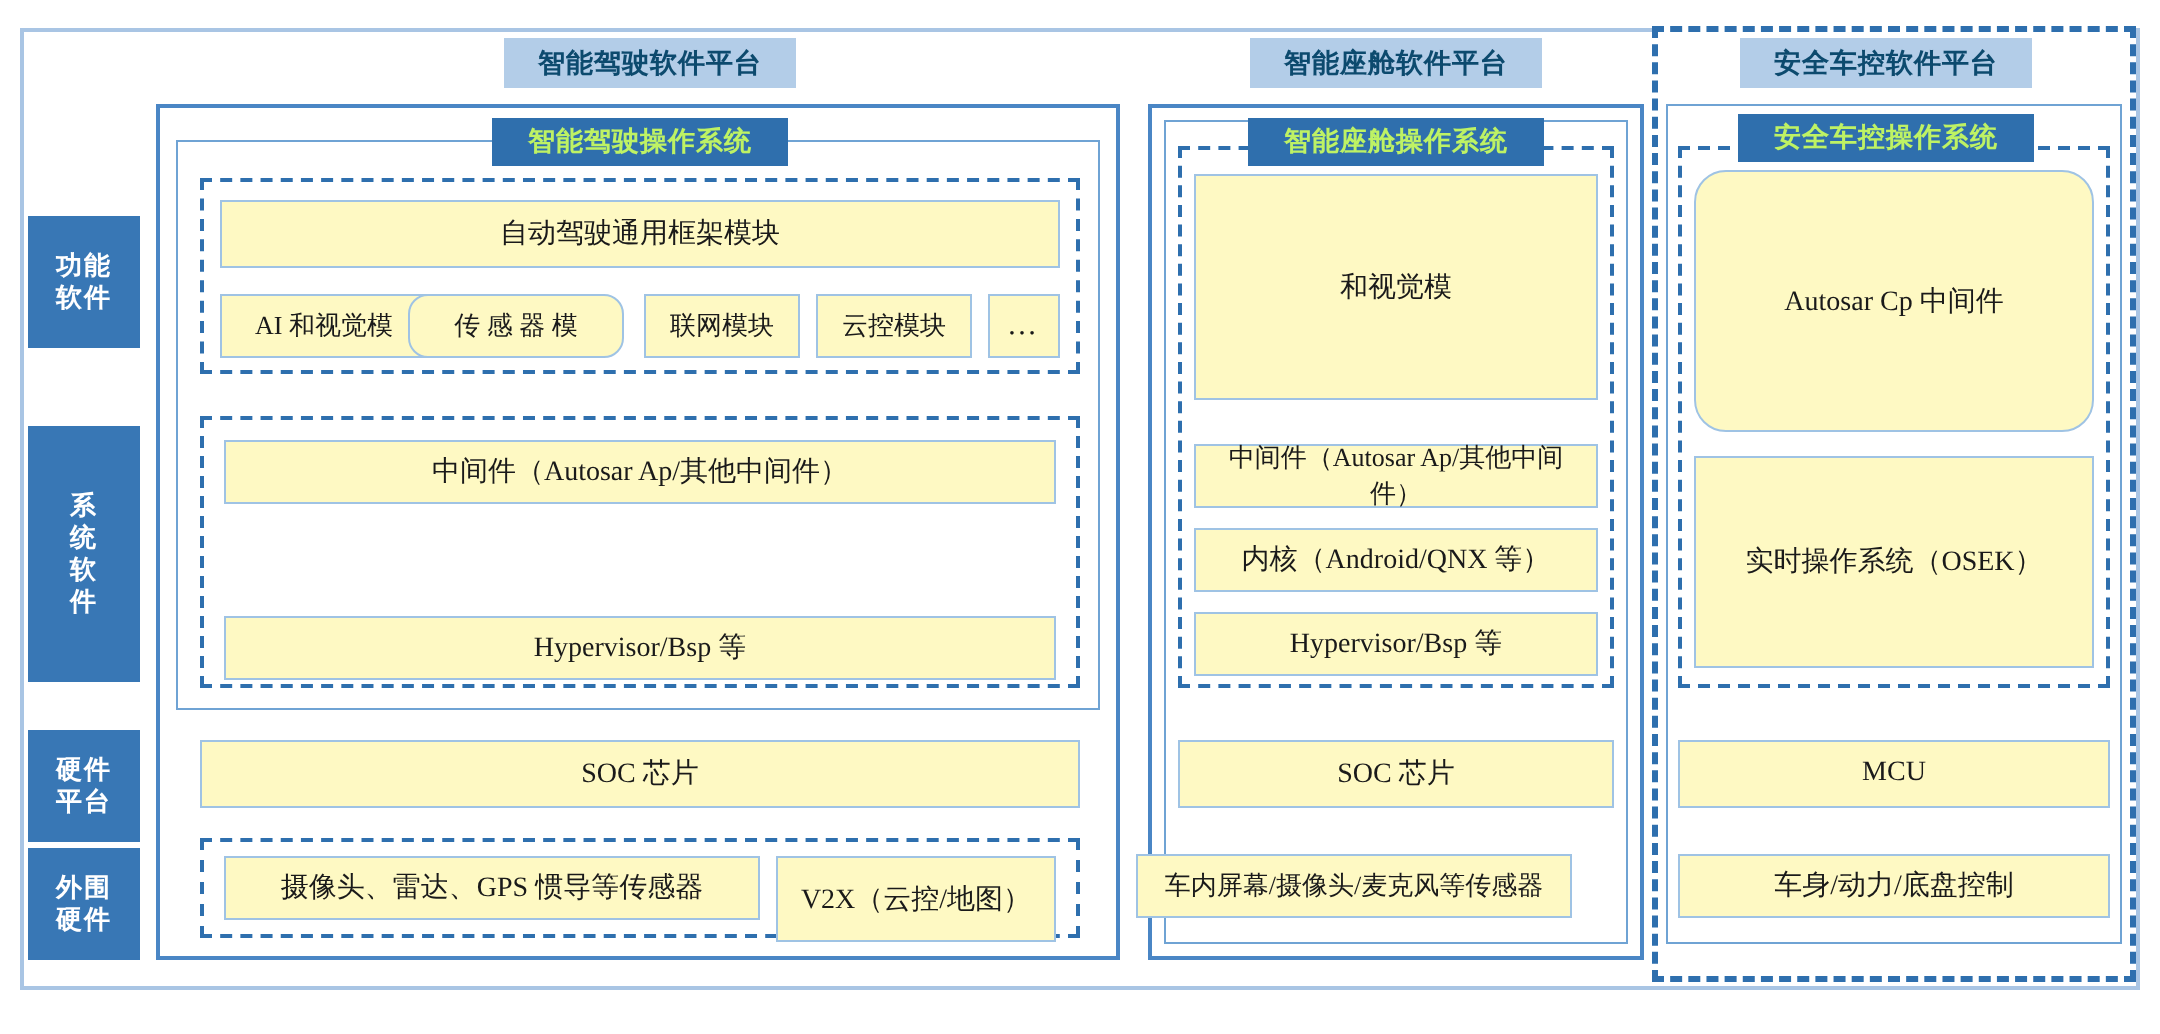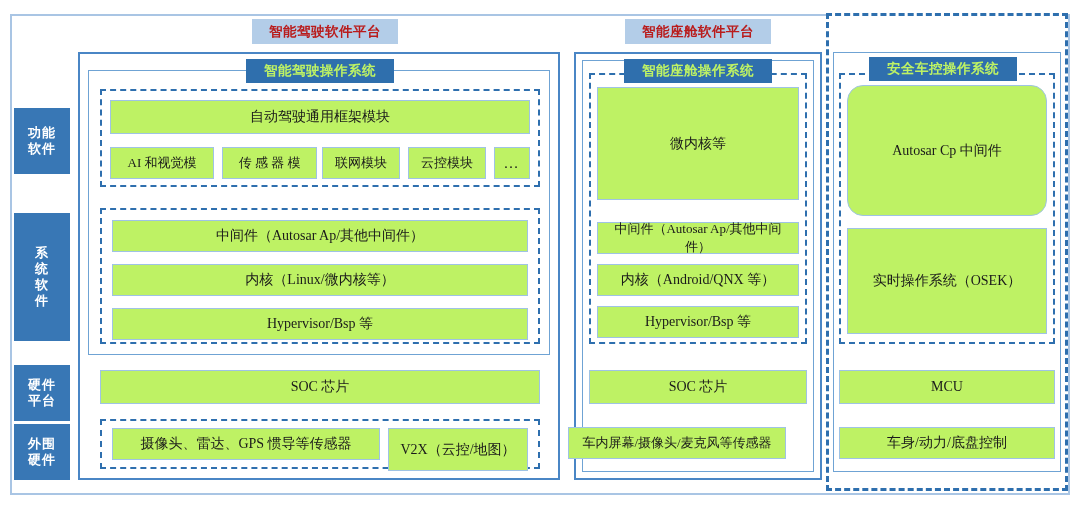--- a/index.html
+++ b/index.html
@@ -29,21 +29,21 @@
     letter-spacing:1px;
   }
   .cat span{display:block;}
 
   
   .col-solid{border:2px solid #4a86c5;background:#fff;}
   .col-dashed{border:3px dashed #2e6fae;background:#fff;}
 
   
   .plat-title{
-    background:#b3cde8;color:#b91c1c;
+    background:#b3cde8;color:#0c4a6e;
     font-family:"Liberation Sans","DejaVu Sans",sans-serif;
     font-weight:bold;font-size:13.5px;
     display:flex;align-items:center;justify-content:center;
     letter-spacing:.5px;z-index:6;
   }
   
   .os-title{
     background:#2f6fad;color:#bef264;
     font-family:"Liberation Sans","DejaVu Sans",sans-serif;
     font-weight:bold;font-size:13.5px;
@@ -51,21 +51,21 @@
     letter-spacing:.5px;z-index:7;
   }
 
   
   .os-box{border:1.5px solid #6fa3d4;background:#fff;}
   
   .dash-group{border:2px dashed #2e6fae;background:#fff;}
 
   
   .item{
-    border:1.2px solid #9fc3e4;background:#bef264;
+    border:1.2px solid #9fc3e4;background:#fef9c3;
     display:flex;align-items:center;justify-content:center;
     font-size:14px;color:#1a1a1a;text-align:center;
     padding:0 4px;
   }
   .item.small{font-size:13px;}
   .item.dots{font-size:15px;letter-spacing:2px;}
 </style>
 </head>
 <body>
 
@@ -101,58 +101,58 @@
 
   <div class="abs os-box" style="left:88px;top:70px;width:462px;height:285px;"></div>
 
   <div class="abs os-title" style="left:246px;top:59px;width:148px;height:24px;">智能驾驶操作系统</div>
 
   <div class="abs dash-group" style="left:100px;top:89px;width:440px;height:98px;"></div>
 
   <div class="abs item" style="left:110px;top:100px;width:420px;height:34px;">自动驾驶通用框架模块</div>
 
   <div class="abs item small" style="left:110px;top:147px;width:104px;height:32px;">AI 和视觉模</div>
-  <div class="abs item small" style="left:222px;top:147px;width:95px;height:32px;">传 感 器 模</div>
+  <div class="abs item small" style="left:204px;top:147px;width:108px;height:32px;border-radius:10px;">传 感 器 模</div>
   <div class="abs item small" style="left:322px;top:147px;width:78px;height:32px;">联网模块</div>
   <div class="abs item small" style="left:408px;top:147px;width:78px;height:32px;">云控模块</div>
   <div class="abs item dots" style="left:494px;top:147px;width:36px;height:32px;">…</div>
 
   <div class="abs dash-group" style="left:100px;top:208px;width:440px;height:136px;"></div>
 
   <div class="abs item" style="left:112px;top:220px;width:416px;height:32px;">中间件（Autosar Ap/其他中间件）</div>
-  <div class="abs item" style="left:112px;top:264px;width:416px;height:32px;">内核（Linux/微内核等）</div>
   <div class="abs item" style="left:112px;top:308px;width:416px;height:32px;">Hypervisor/Bsp 等</div>
 
   <div class="abs item" style="left:100px;top:370px;width:440px;height:34px;">SOC 芯片</div>
 
   <div class="abs dash-group" style="left:100px;top:419px;width:440px;height:50px;"></div>
   <div class="abs item" style="left:112px;top:428px;width:268px;height:32px;">摄像头、雷达、GPS 惯导等传感器</div>
   <div class="abs item" style="left:388px;top:428px;width:140px;height:43px;">V2X（云控/地图）</div>
 
   <div class="abs col-solid" style="left:574px;top:52px;width:248px;height:428px;"></div>
 
   <div class="abs plat-title" style="left:625px;top:19px;width:146px;height:25px;">智能座舱软件平台</div>
 
   <div class="abs os-box" style="left:582px;top:60px;width:232px;height:412px;"></div>
   <div class="abs os-title" style="left:624px;top:59px;width:148px;height:24px;">智能座舱操作系统</div>
 
   <div class="abs dash-group" style="left:589px;top:73px;width:218px;height:271px;"></div>
 
-  <div class="abs item" style="left:597px;top:87px;width:202px;height:113px;">微内核等</div>
+  <div class="abs item" style="left:597px;top:87px;width:202px;height:113px;">和视觉模</div>
 
   <div class="abs item small" style="left:597px;top:222px;width:202px;height:32px;">中间件（Autosar Ap/其他中间件）</div>
   <div class="abs item" style="left:597px;top:264px;width:202px;height:32px;">内核（Android/QNX 等）</div>
   <div class="abs item" style="left:597px;top:306px;width:202px;height:32px;">Hypervisor/Bsp 等</div>
 
   <div class="abs item" style="left:589px;top:370px;width:218px;height:34px;">SOC 芯片</div>
 
   <div class="abs item small" style="left:568px;top:427px;width:218px;height:32px;">车内屏幕/摄像头/麦克风等传感器</div>
 
   <div class="abs col-dashed" style="left:826px;top:13px;width:242px;height:478px;"></div>
 
+  <div class="abs plat-title" style="left:870px;top:19px;width:146px;height:25px;">安全车控软件平台</div>
 
   <div class="abs os-box" style="left:833px;top:52px;width:228px;height:420px;"></div>
   <div class="abs os-title" style="left:869px;top:57px;width:148px;height:24px;">安全车控操作系统</div>
 
   <div class="abs dash-group" style="left:839px;top:73px;width:216px;height:271px;"></div>
 
   <div class="abs item" style="left:847px;top:85px;width:200px;height:131px;border-radius:16px;">Autosar Cp 中间件</div>
 
   <div class="abs item" style="left:847px;top:228px;width:200px;height:106px;">实时操作系统（OSEK）</div>
 

